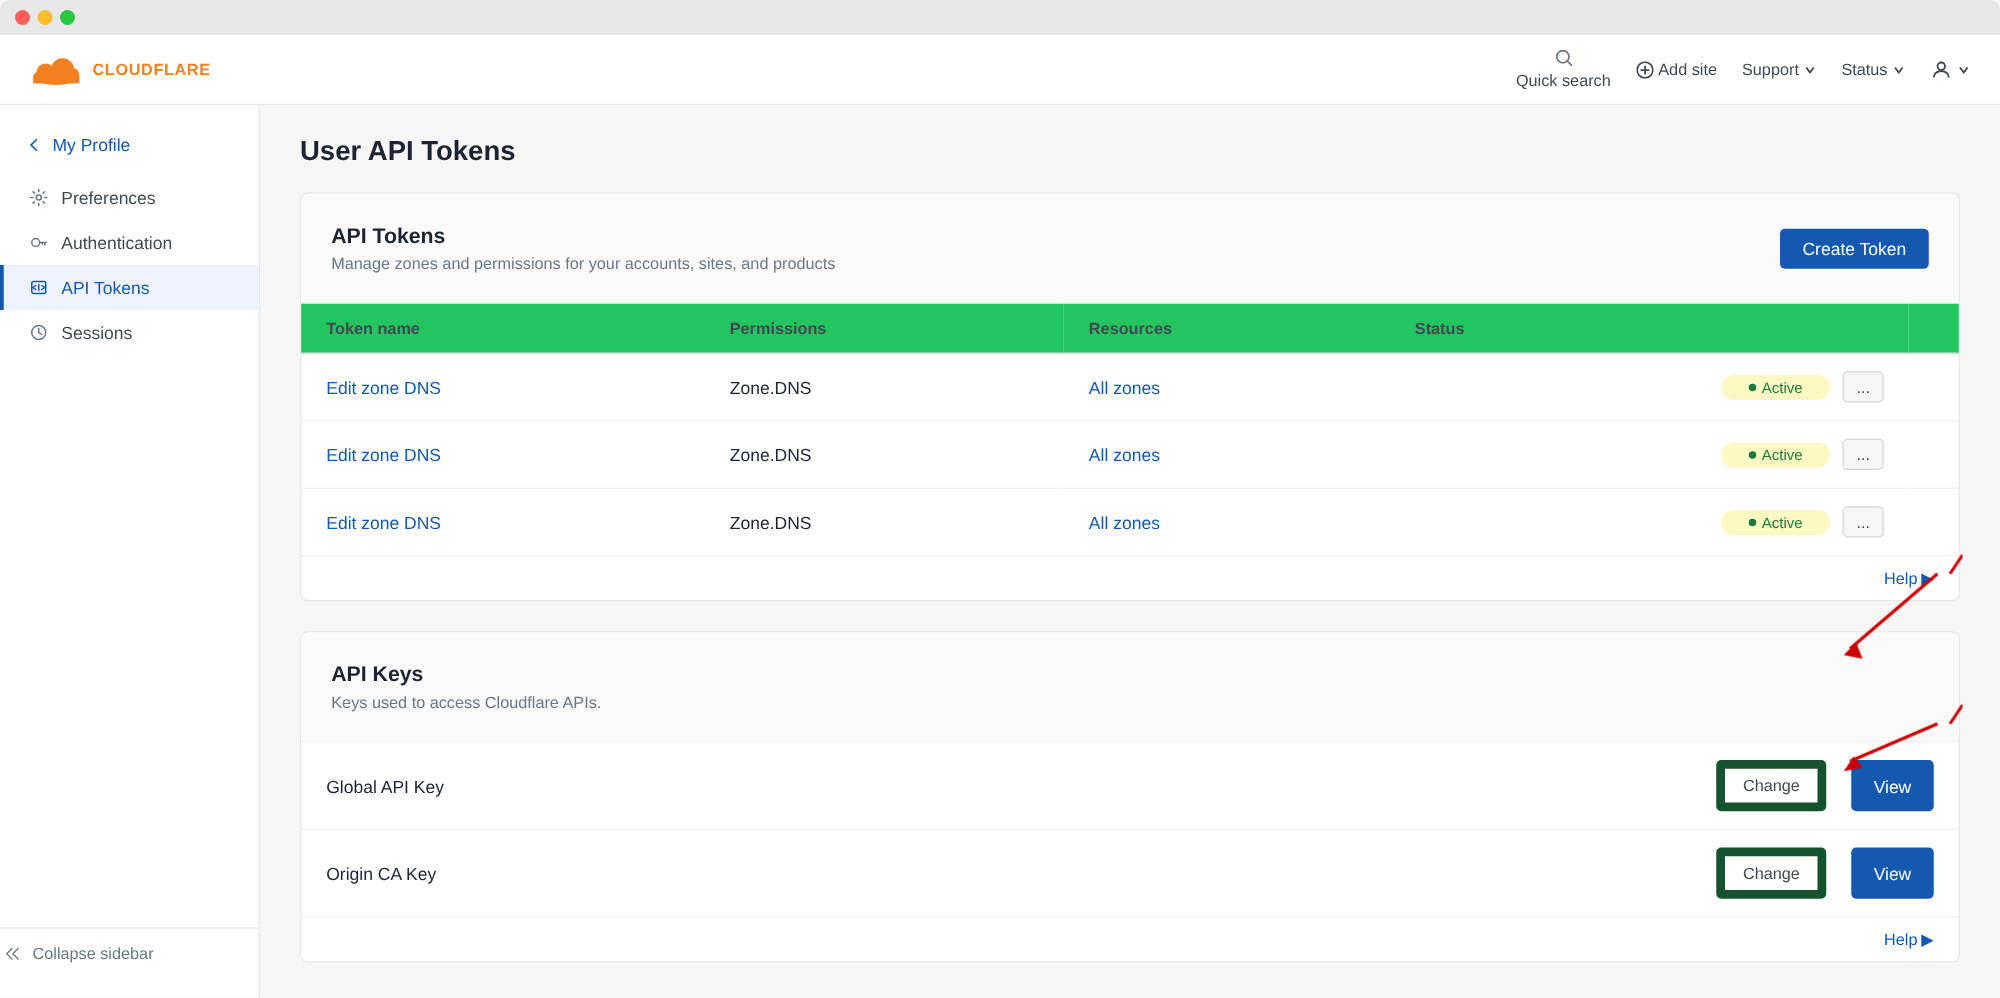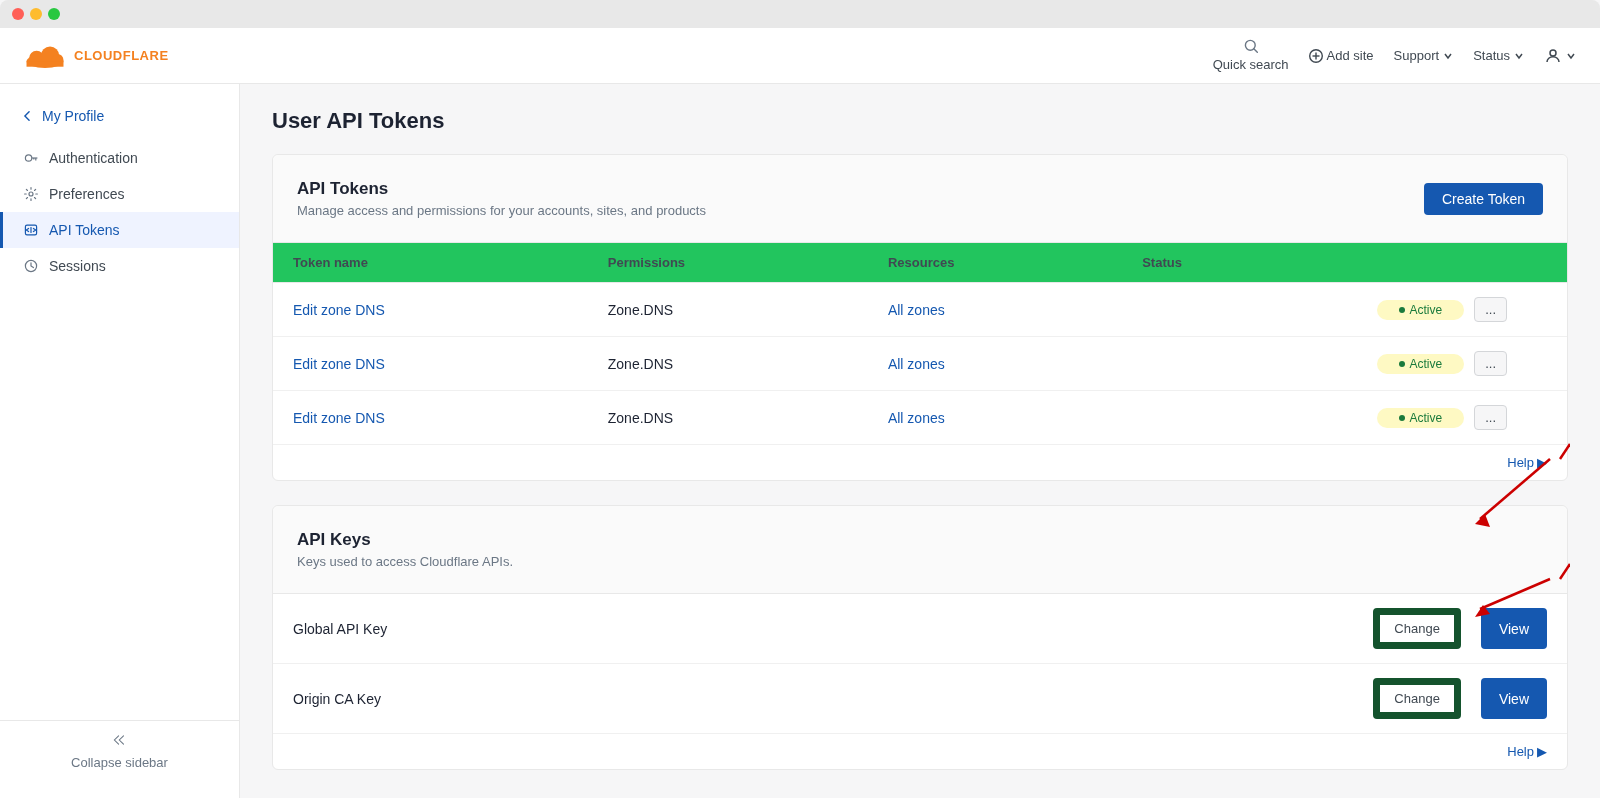--- a/index.html
+++ b/index.html
@@ -16,28 +16,28 @@
     .topnav { background: #fff; height: 56px; display: flex; align-items: center; justify-content: space-between; padding: 0 24px; border-bottom: 1px solid #e8e8e8; position: relative; z-index: 10; }
     .logo-text { font-size: 13px; font-weight: 700; color: #f48120; letter-spacing: 0.5px; }
     .topnav-right { display: flex; align-items: center; gap: 20px; color: #404952; font-size: 13px; }
     .topnav-right .nav-item { display: flex; align-items: center; gap: 4px; cursor: pointer; color: #404952; }
     .quick-search { display: flex; align-items: center; gap: 6px; color: #6b7785; cursor: pointer; flex-direction: column; }
 
     
     .layout { display: flex; height: calc(100vh - 28px - 56px); }
 
     
-    .sidebar { width: 240px; background: #fff; border-right: 1px solid #e8e8e8; padding: 16px 0; flex-shrink: 0; display: flex; flex-direction: column; }
+    .sidebar { width: 208px; background: #fff; border-right: 1px solid #e8e8e8; padding: 16px 0; flex-shrink: 0; display: flex; flex-direction: column; }
     .sidebar-back { display: flex; align-items: center; gap: 8px; padding: 8px 20px 16px; color: #1558b0; font-size: 14px; cursor: pointer; font-weight: 500; }
     .sidebar-back svg { width: 14px; height: 14px; }
     .sidebar-nav { flex: 1; }
     .sidebar-item { display: flex; align-items: center; gap: 10px; padding: 10px 20px; cursor: pointer; color: #404952; font-size: 14px; border-left: 3px solid transparent; }
     .sidebar-item.active { background: #eff3ff; color: #1558b0; border-left-color: #1558b0; font-weight: 500; }
     .sidebar-item svg { width: 16px; height: 16px; flex-shrink: 0; }
-    .sidebar-collapse { display: flex; align-items: center; gap: 8px; padding: 12px 4px; color: #6b7785; font-size: 13px; cursor: pointer; margin-top: auto; border-top: 1px solid #e8e8e8; flex-direction: column; }
+    .sidebar-collapse { display: flex; align-items: center; gap: 8px; padding: 12px 4px; color: #6b7785; font-size: 13px; cursor: pointer; margin-top: auto; border-top: 1px solid #e8e8e8; }
     .sidebar-collapse svg { width: 14px; height: 14px; }
 
     
     .main { flex: 1; overflow-y: auto; padding: 24px 32px; background: #f6f6f7; position: relative; }
     .page-title { font-size: 22px; font-weight: 600; color: #1d2332; margin-bottom: 20px; }
 
     
     .card { background: #fff; border: 1px solid #e8e8e8; border-radius: 6px; margin-bottom: 24px; }
     .card-header { display: flex; justify-content: space-between; align-items: center; padding: 24px; border-bottom: 1px solid #e8e8e8; background: #fafafa; border-radius: 6px 6px 0 0; }
     .card-header-left { }
@@ -145,34 +145,34 @@
     <div class="sidebar-back">
       <svg viewBox="0 0 20 20" fill="none">
         <polyline points="13,4 7,10 13,16" fill="none" stroke="#1558b0" stroke-width="2" stroke-linecap="round"></polyline>
       </svg>
       <span>My Profile</span>
     </div>
     <nav class="sidebar-nav">
 
       <div class="sidebar-item">
         <svg viewBox="0 0 20 20" fill="none">
+          <circle cx="10" cy="10" r="2.5" stroke="#6b7785" stroke-width="1.5"></circle>
+          <path d="M10 2v2M10 16v2M2 10h2M16 10h2M4.2 4.2l1.4 1.4M14.4 14.4l1.4 1.4M4.2 15.8l1.4-1.4M14.4 5.6l1.4-1.4" stroke="#6b7785" stroke-width="1.5" stroke-linecap="round"></path>
+        </svg>
+        <span>Preferences</span>
+      </div>
+
+      <div class="sidebar-item">
+        <svg viewBox="0 0 20 20" fill="none">
           <circle cx="7" cy="10" r="4" stroke="#6b7785" stroke-width="1.5"></circle>
           <line x1="11" y1="10" x2="18" y2="10" stroke="#6b7785" stroke-width="1.5"></line>
           <line x1="16" y1="10" x2="16" y2="13" stroke="#6b7785" stroke-width="1.5"></line>
           <line x1="13.5" y1="10" x2="13.5" y2="12" stroke="#6b7785" stroke-width="1.5"></line>
         </svg>
         <span>Authentication</span>
-      </div>
-
-      <div class="sidebar-item">
-        <svg viewBox="0 0 20 20" fill="none">
-          <circle cx="10" cy="10" r="2.5" stroke="#6b7785" stroke-width="1.5"></circle>
-          <path d="M10 2v2M10 16v2M2 10h2M16 10h2M4.2 4.2l1.4 1.4M14.4 14.4l1.4 1.4M4.2 15.8l1.4-1.4M14.4 5.6l1.4-1.4" stroke="#6b7785" stroke-width="1.5" stroke-linecap="round"></path>
-        </svg>
-        <span>Preferences</span>
       </div>
 
       <div class="sidebar-item active">
         <svg viewBox="0 0 20 20" fill="none">
           <rect x="3" y="4" width="14" height="12" rx="2" stroke="#1558b0" stroke-width="1.5"></rect>
           <path d="M7 8l-3 2 3 2M13 8l3 2-3 2" stroke="#1558b0" stroke-width="1.5" stroke-linecap="round"></path>
           <line x1="10" y1="7" x2="10" y2="13" stroke="#1558b0" stroke-width="1.5" stroke-linecap="round"></line>
         </svg>
         <span>API Tokens</span>
       </div>
@@ -194,21 +194,21 @@
     </div>
   </aside>
 
   <main class="main">
     <h1 class="page-title">User API Tokens</h1>
 
     <div class="card">
       <div class="card-header">
         <div class="card-header-left">
           <div class="card-title">API Tokens</div>
-          <div class="card-desc">Manage access and permissions for your accounts, sites, and products</div>
+          <div class="card-desc">Manage zones and permissions for your accounts, sites, and products</div>
         </div>
         <button class="btn-primary">Create Token</button>
       </div>
       <div class="table-container">
         <table>
           <thead>
             <tr>
               <th>Token name</th>
               <th>Permissions</th>
               <th>Resources</th>

